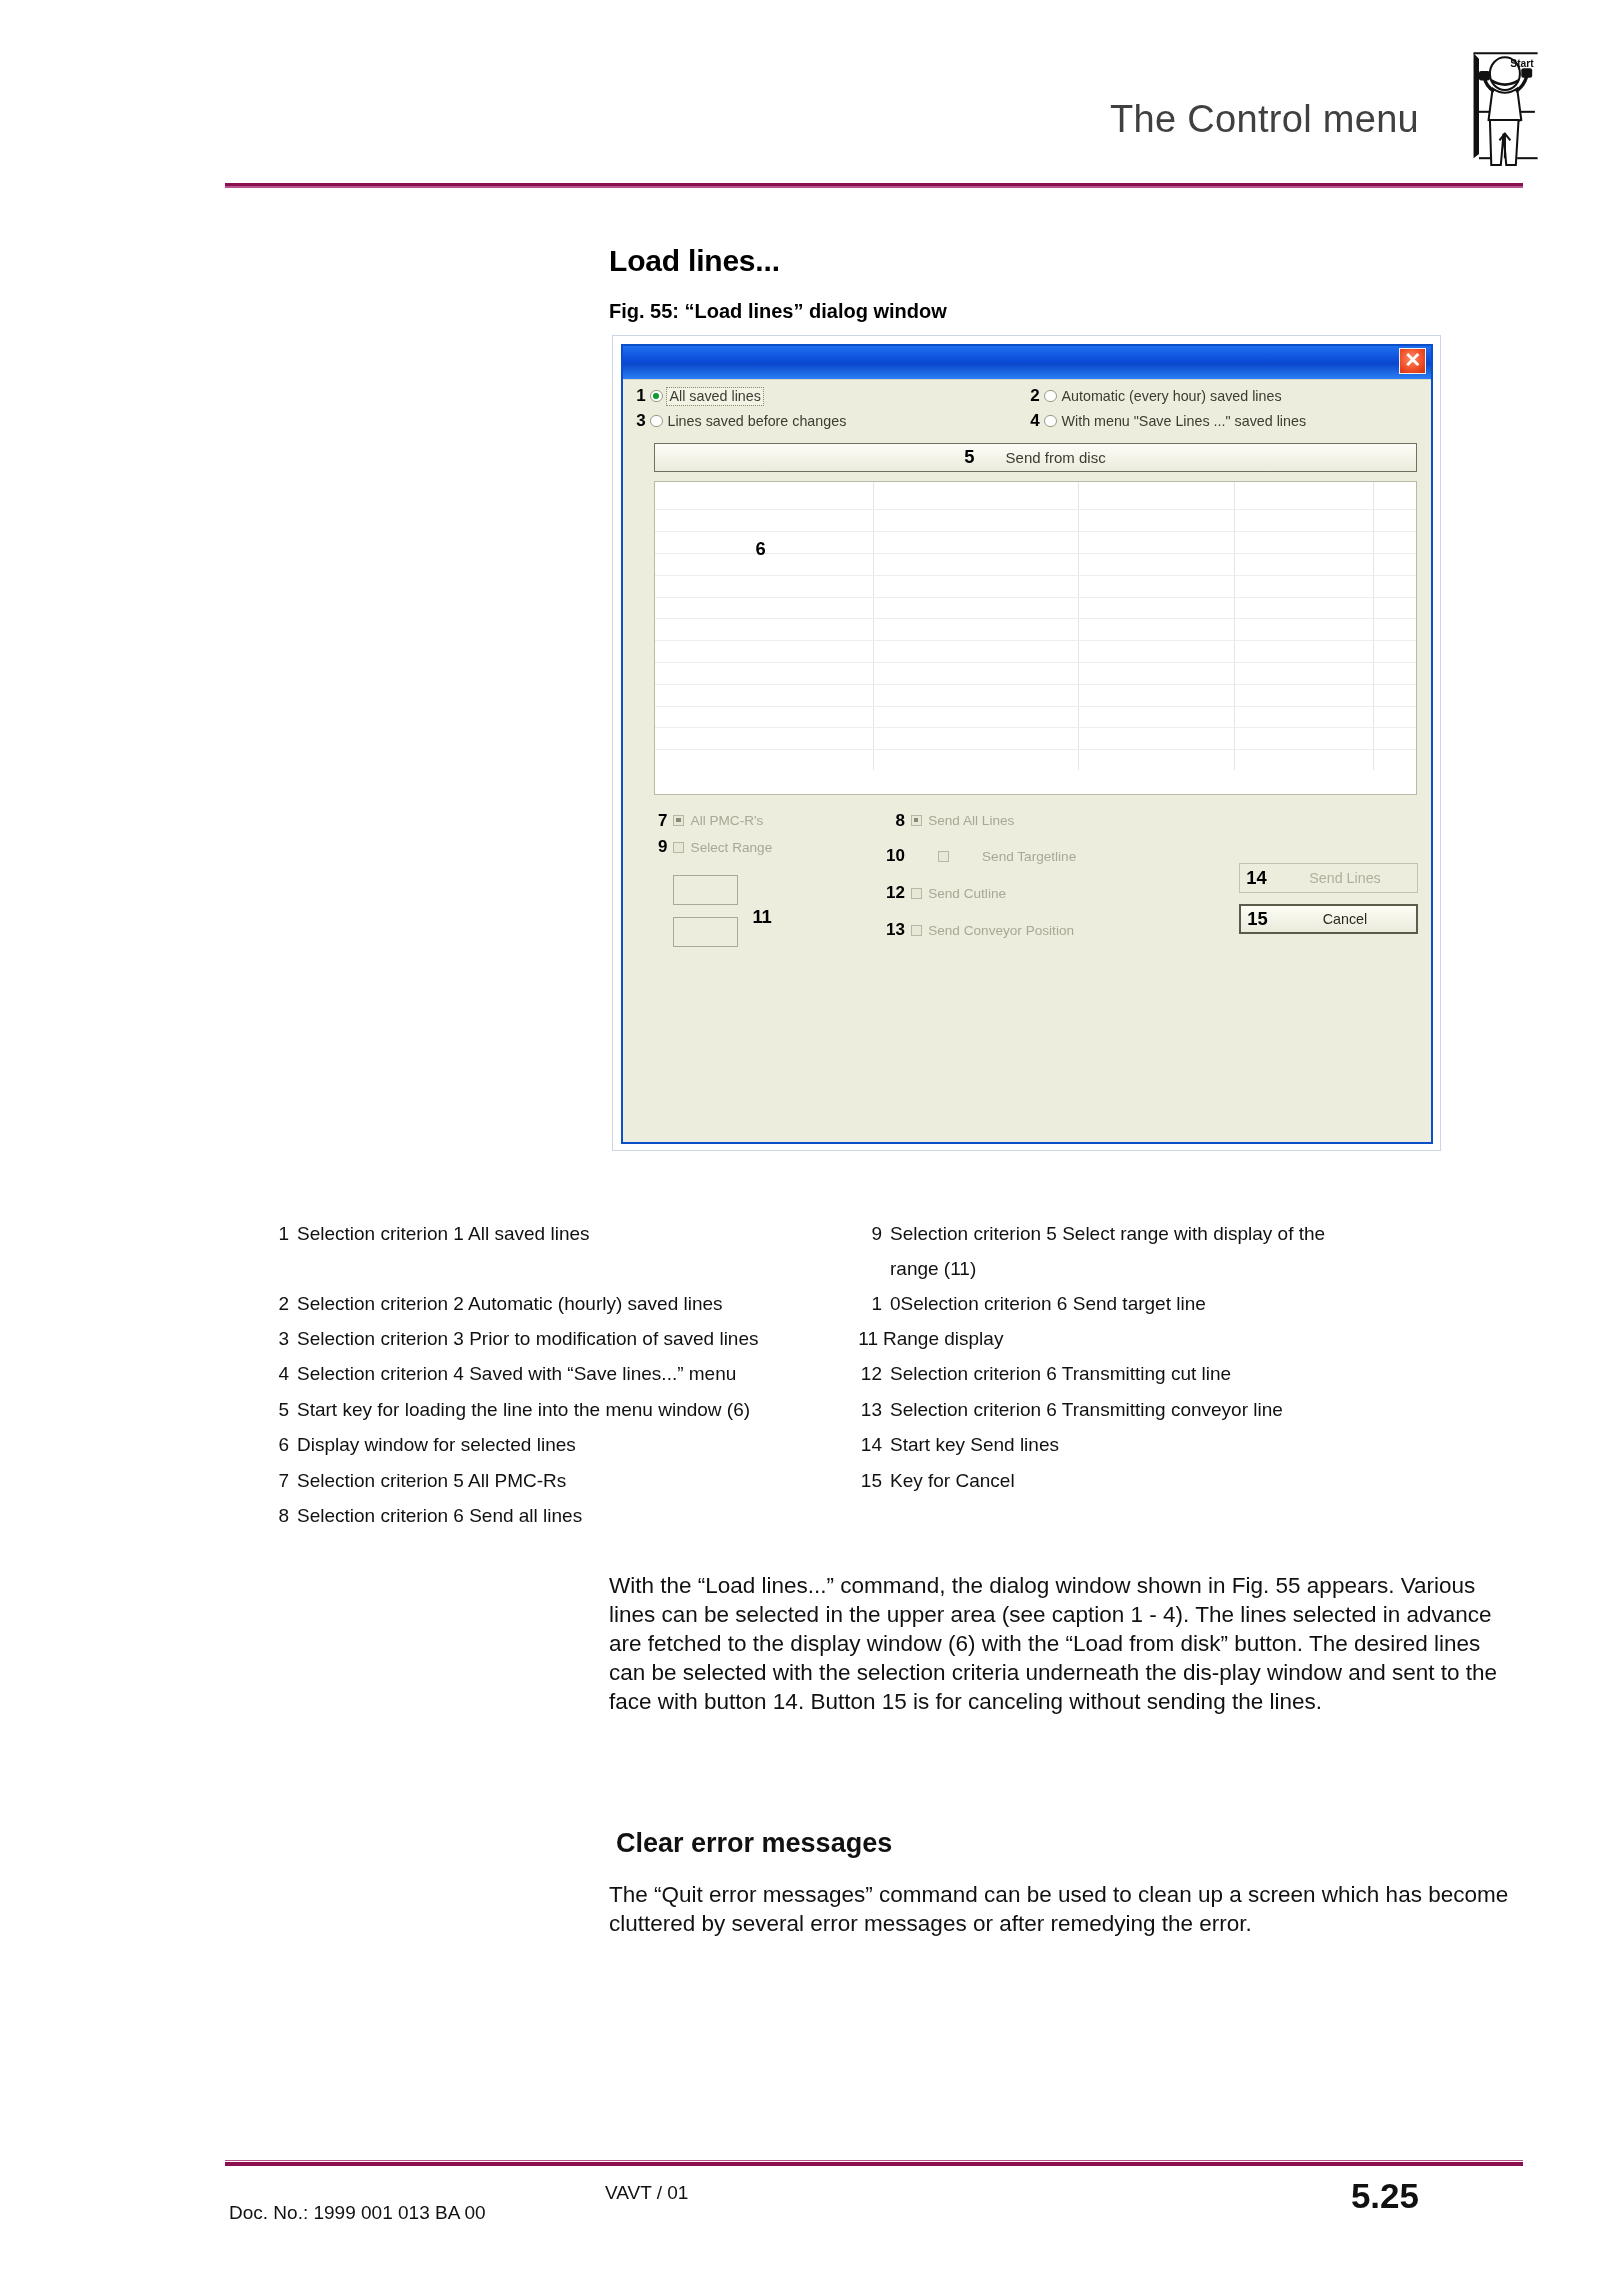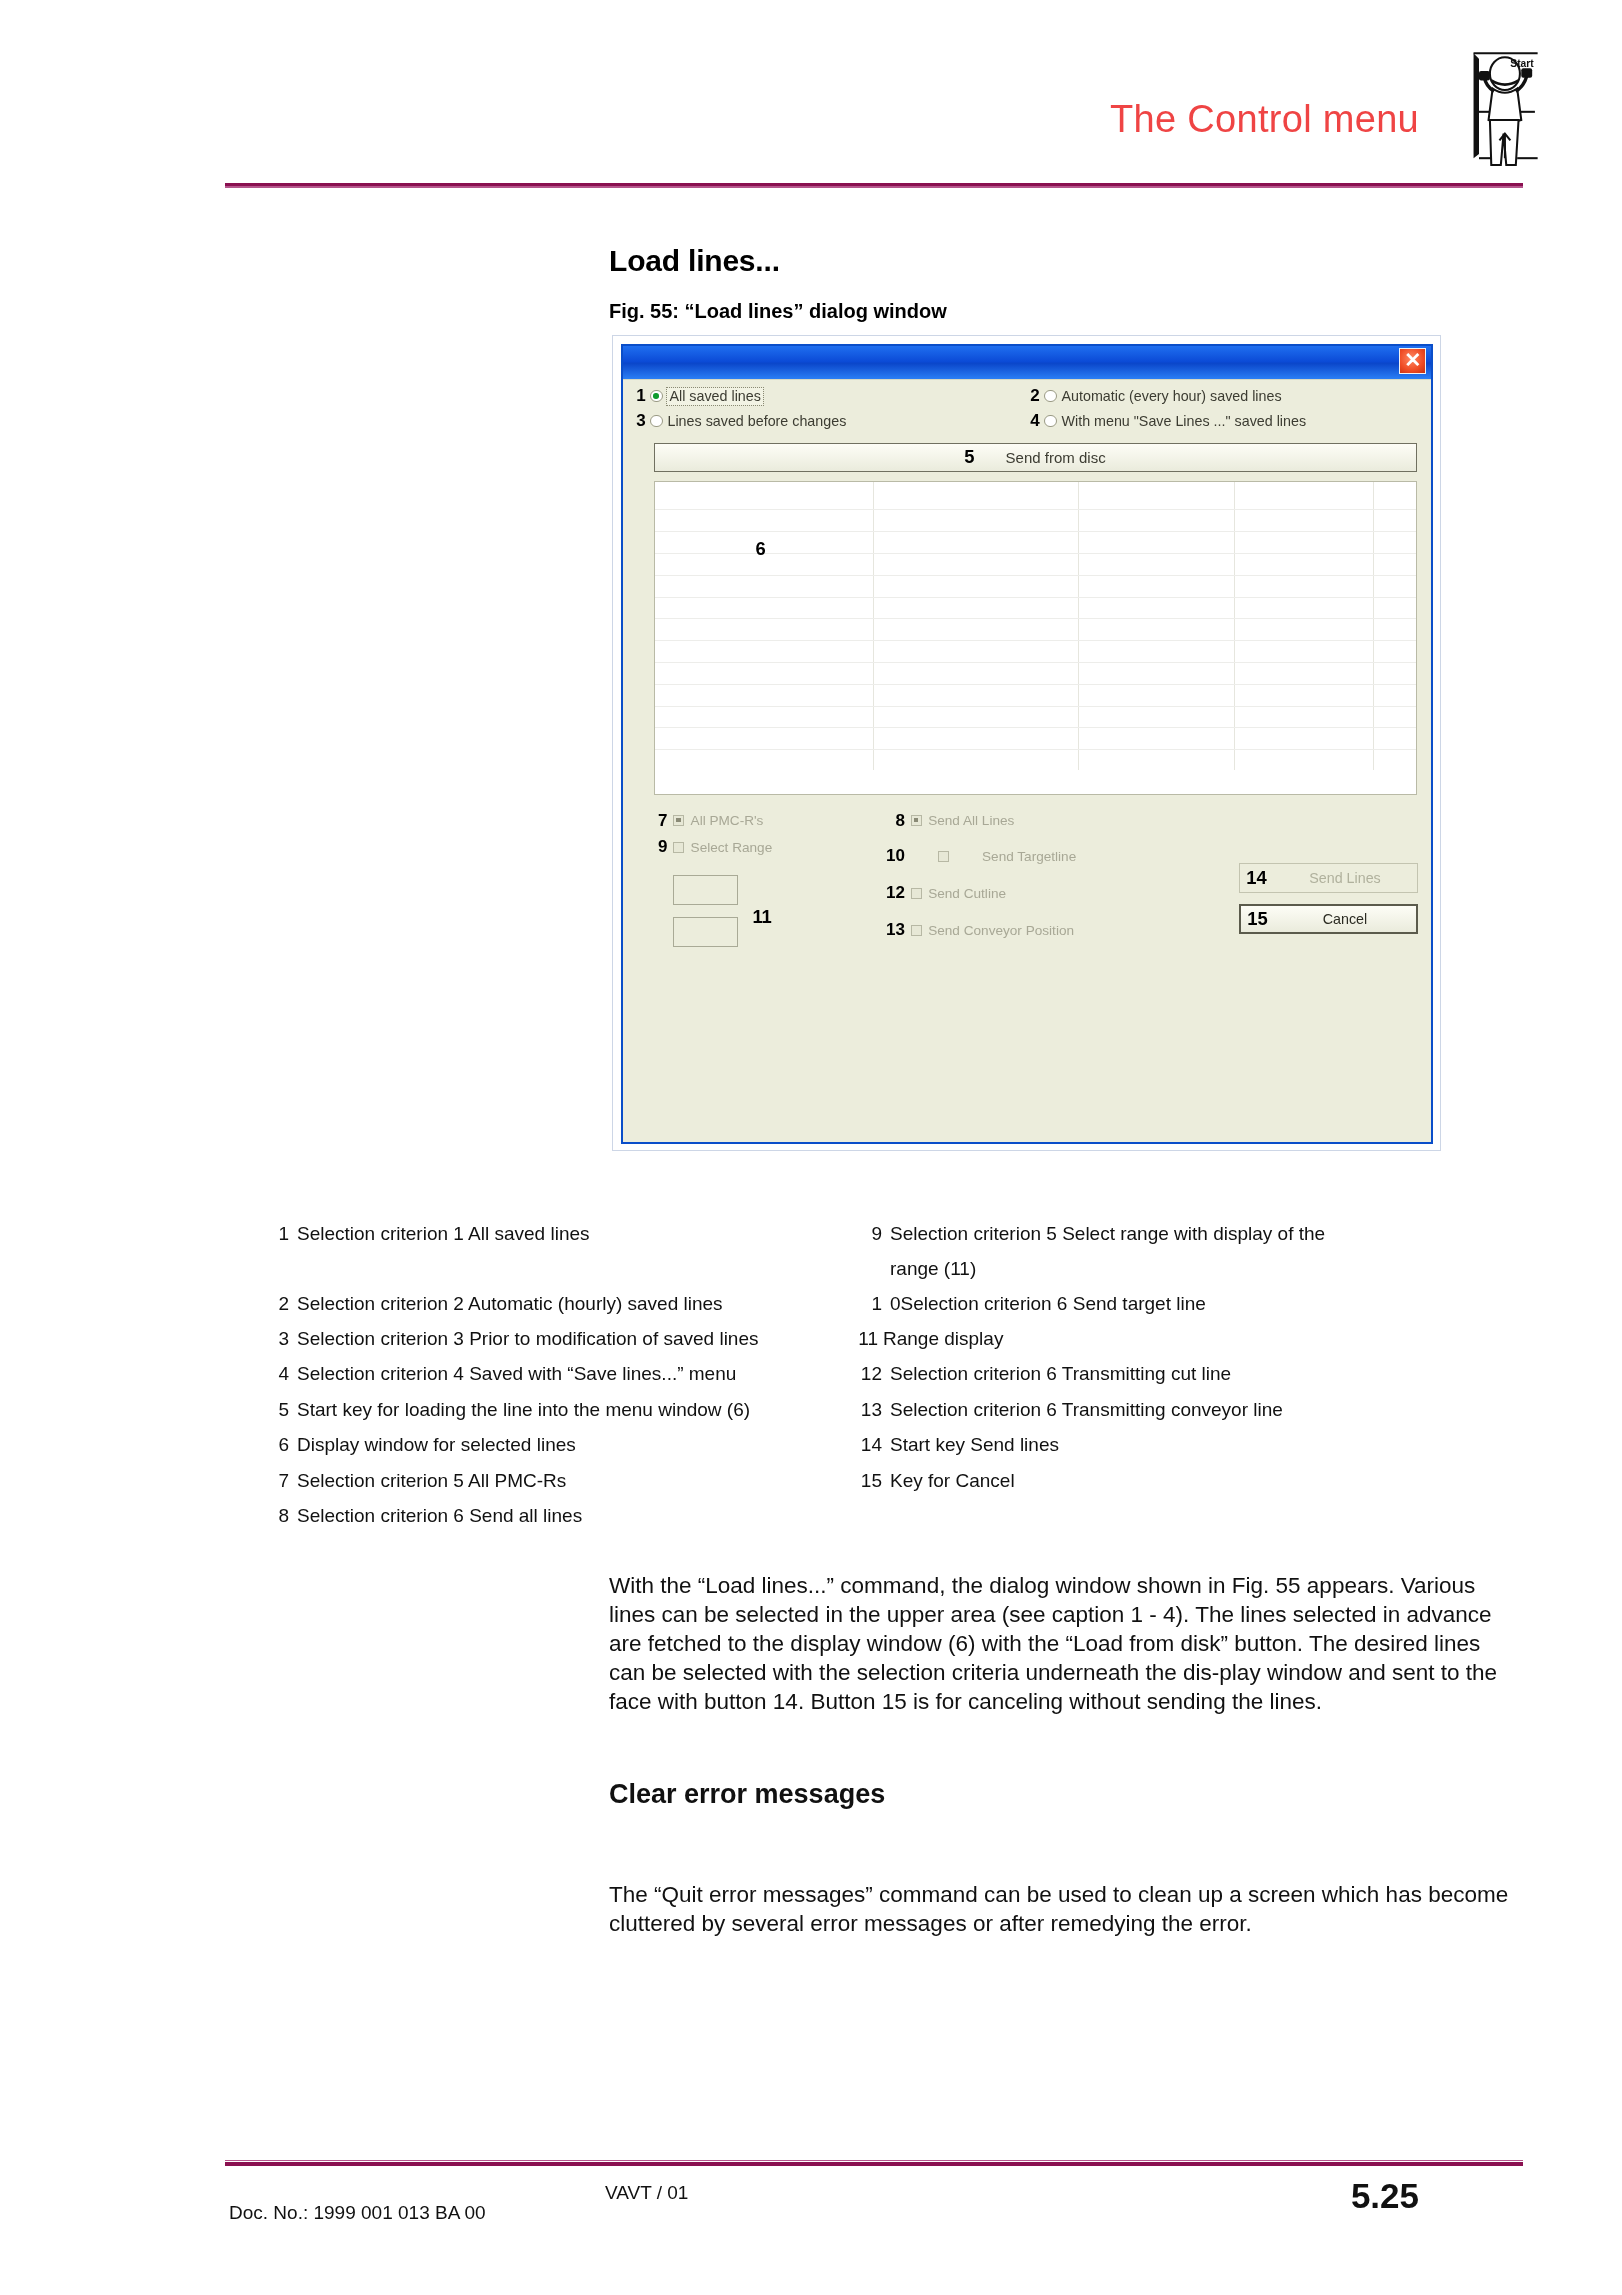--- a/index.html
+++ b/index.html
@@ -24,21 +24,21 @@
     height: 198px;
   }
   .header-title {
     position: absolute;
     right: 204px;
     top: 119px;
     transform: translateY(-50%);
     font-size: 38px;
     letter-spacing: 0.3px;
     white-space: nowrap;
-    color: #ef4444;
+    color: #404040;
   }
   .header-rule {
     position: absolute;
     left: 225px;
     top: 183px;
     width: 1298px;
     height: 3.4px;
     background: #8a1050;
   }
   .header-rule::after{
@@ -658,21 +658,21 @@
   <div class="cap-item" style="left:852px; top:247px;">
     <span class="cnum">15</span>
     <span class="ctxt">Key for Cancel</span>
   </div>
 </div>
 
 <div class="para" style="top:1571px;">
   <p>With the “Load lines...” command, the dialog window shown in Fig. 55 appears. Various lines can be selected in the upper area (see caption 1 - 4). The lines selected in advance are fetched to the display window (6) with the “Load from disk” button. The desired lines can be selected with the selection criteria underneath the dis-play window and sent to the face with button 14. Button 15 is for canceling without sending the lines.</p>
 </div>
 
-<div class="sub-head" style="top:1779px;">Clear error messages</div>
+<div class="sub-head" style="top:1828px;margin-left:7px;">Clear error messages</div>
 
 <div class="para" style="top:1880px;">
   <p>The “Quit error messages” command can be used to clean up a screen which has become cluttered by several error messages or after remedying the error.</p>
 </div>
 
 <div class="footer-rule"></div>
 <div class="footer-doc">Doc. No.: 1999 001 013 BA 00</div>
 <div class="footer-rev">VAVT / 01</div>
 <div class="footer-page">5.25</div>
 

